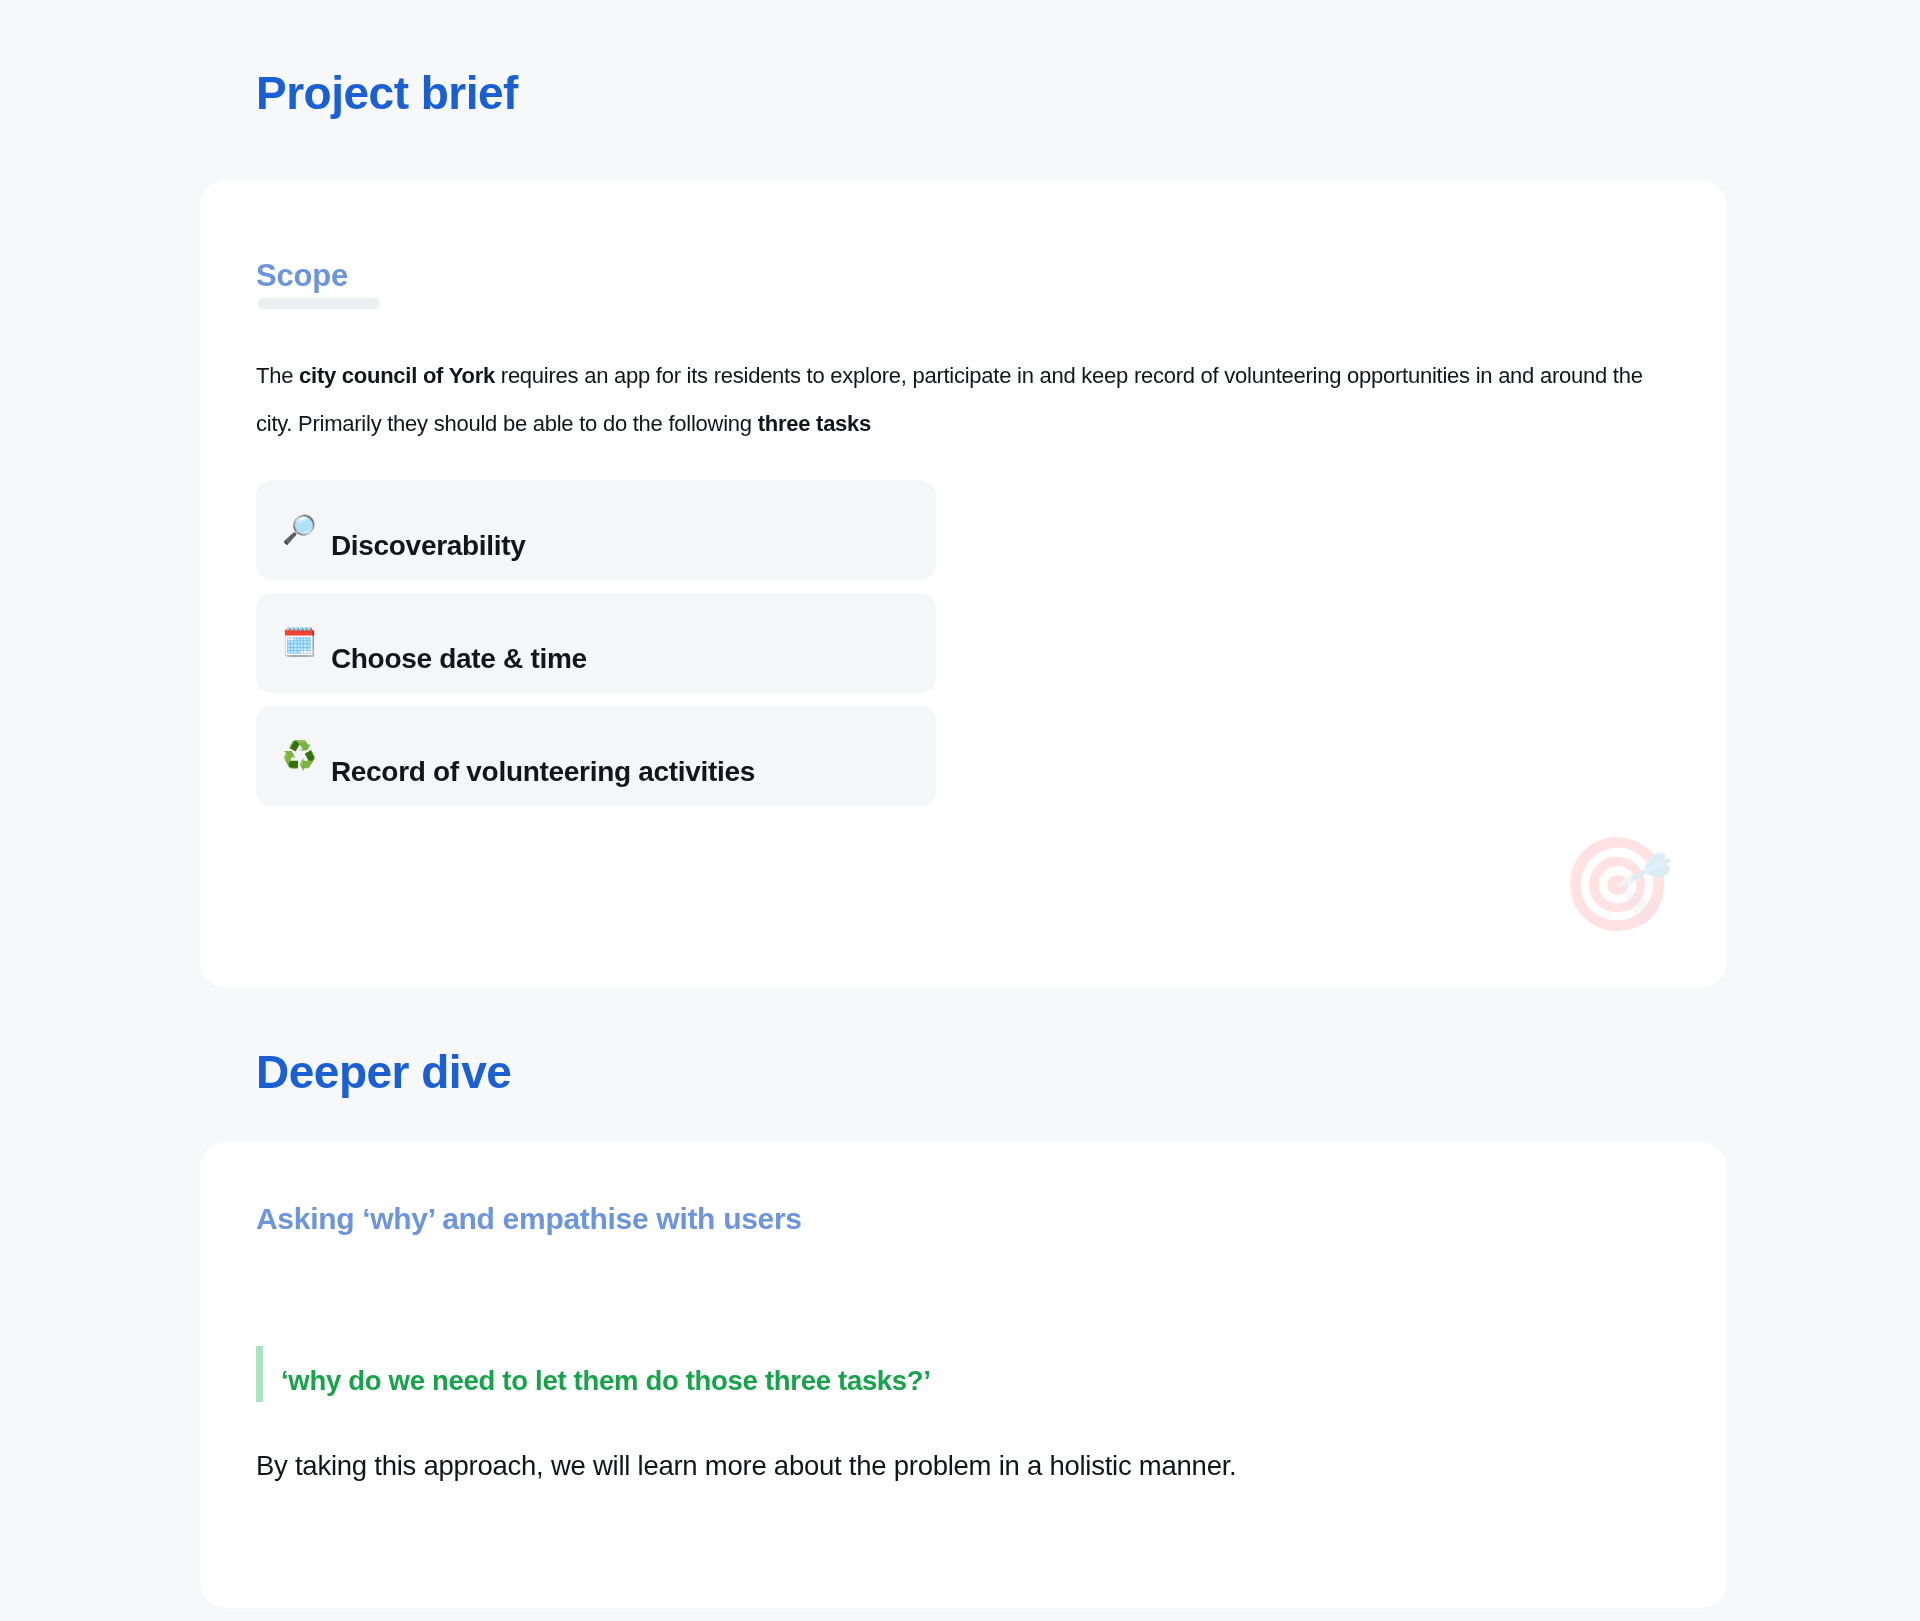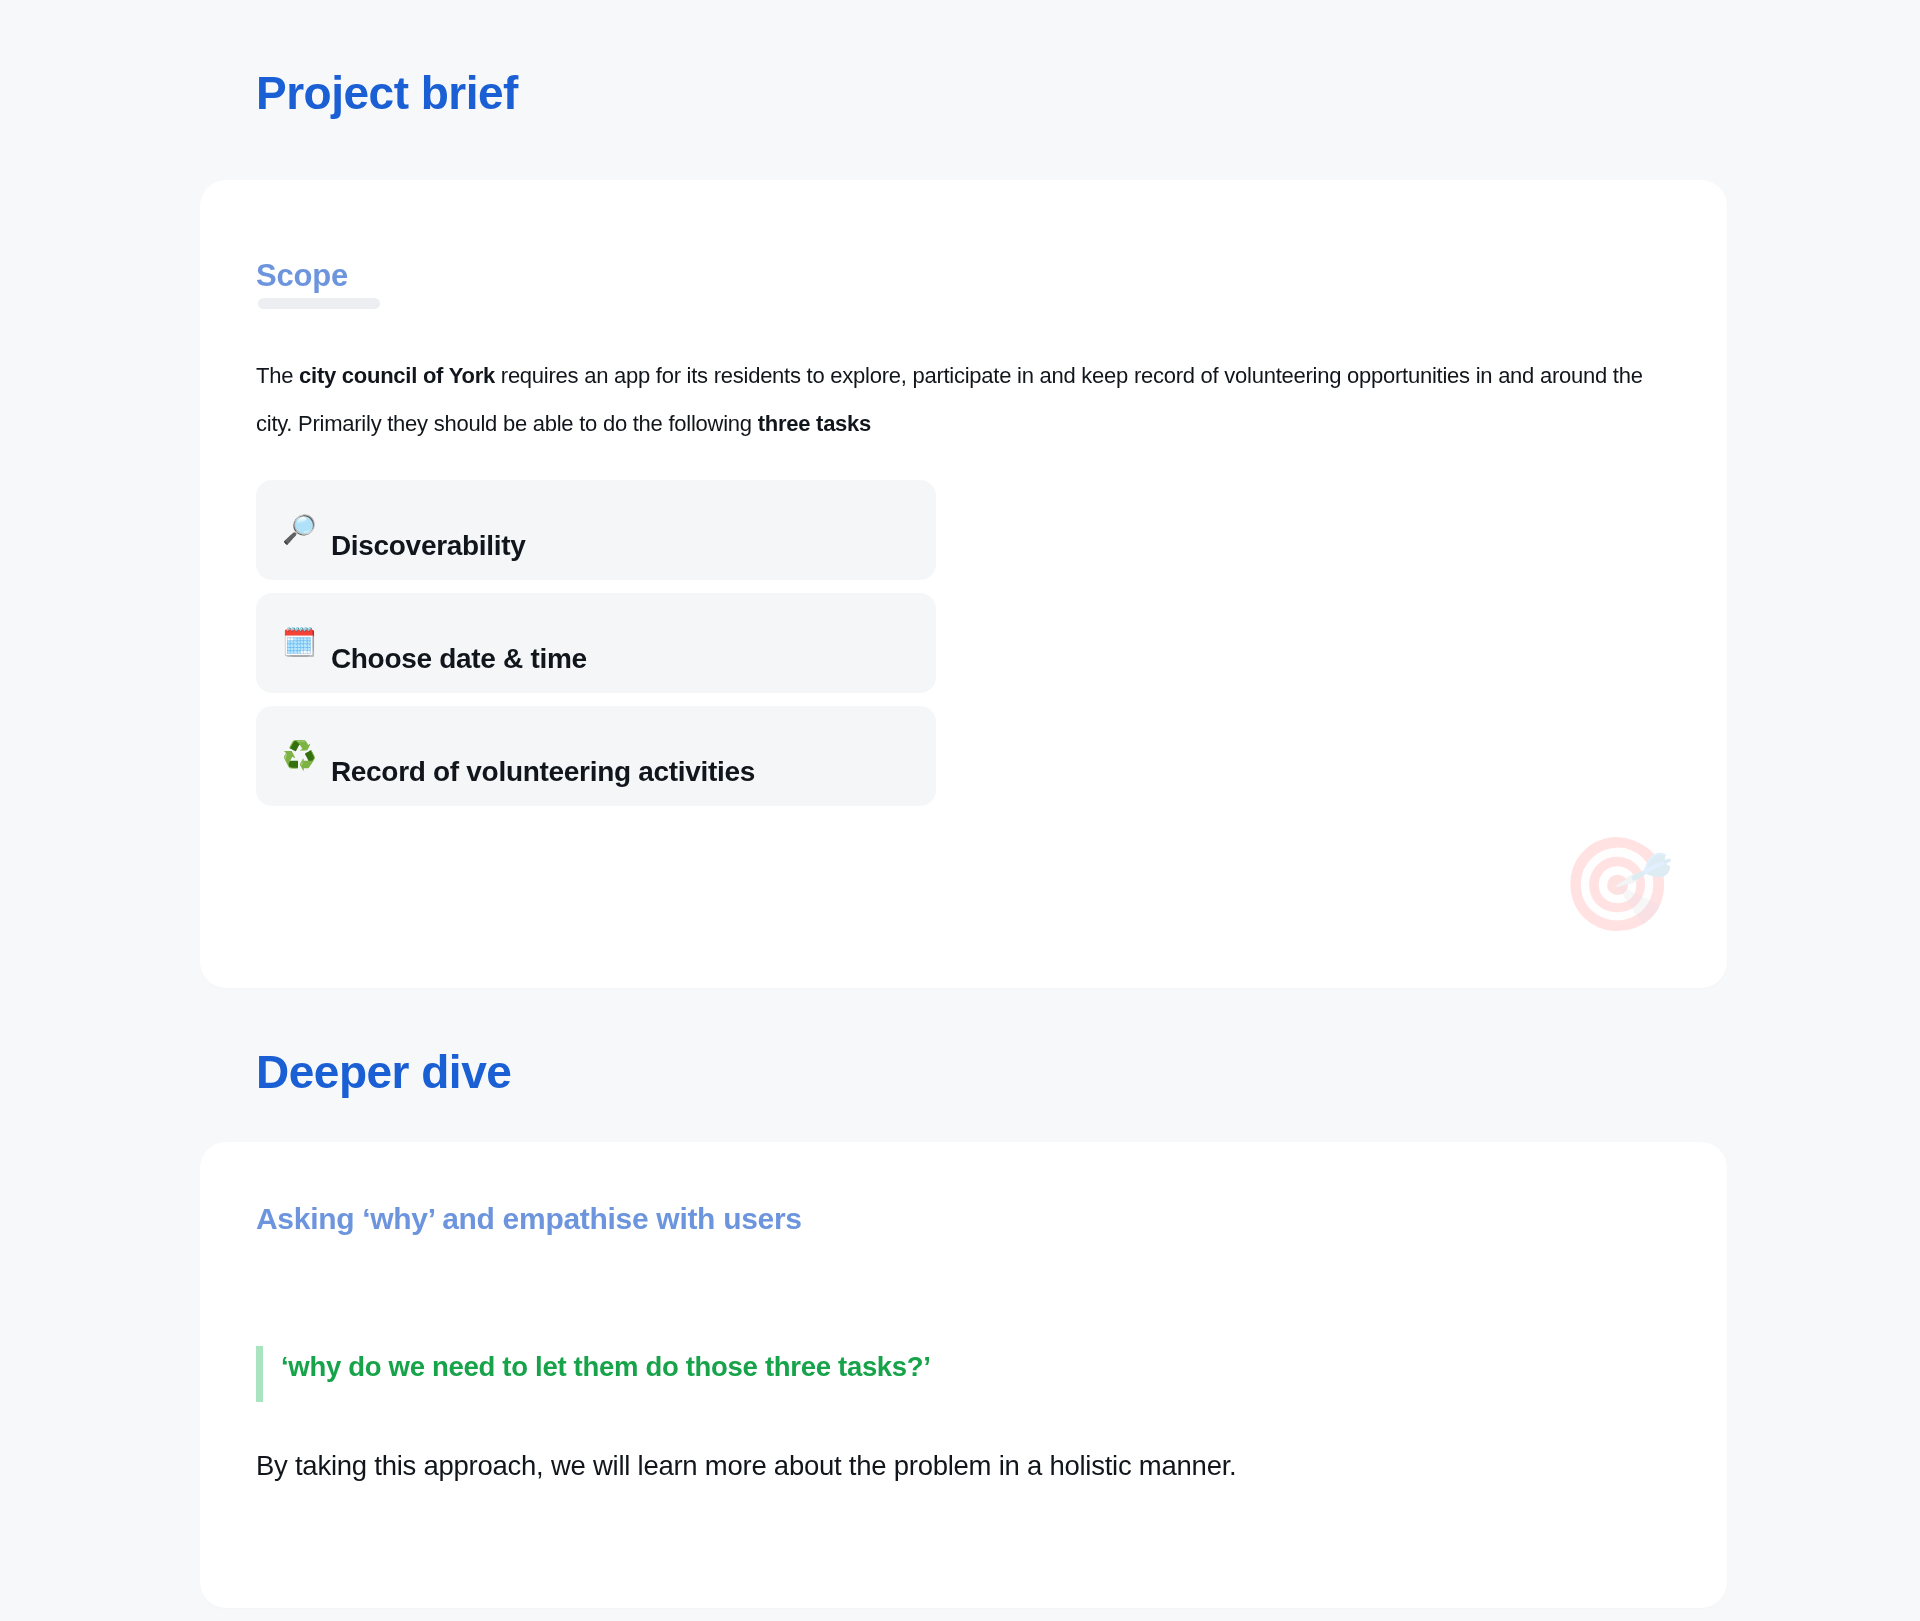--- a/index.html
+++ b/index.html
@@ -172,21 +172,21 @@
     line-height: 44px;
     color: #11161c;
     letter-spacing: -0.25px;
   }
 
   .quote-block {
     position: absolute;
     left: 56px;
     top: 204px;
     display: flex;
-    align-items: flex-start;
+    align-items: flex-end;
     min-height: 56px;
     padding-left: 18px;
     border-left: 7px solid #a9e3bf;
   }
 
   .quote-text {
     font-size: 27.5px;
     font-weight: 600;
     color: #17a34a;
     letter-spacing: -0.3px;

